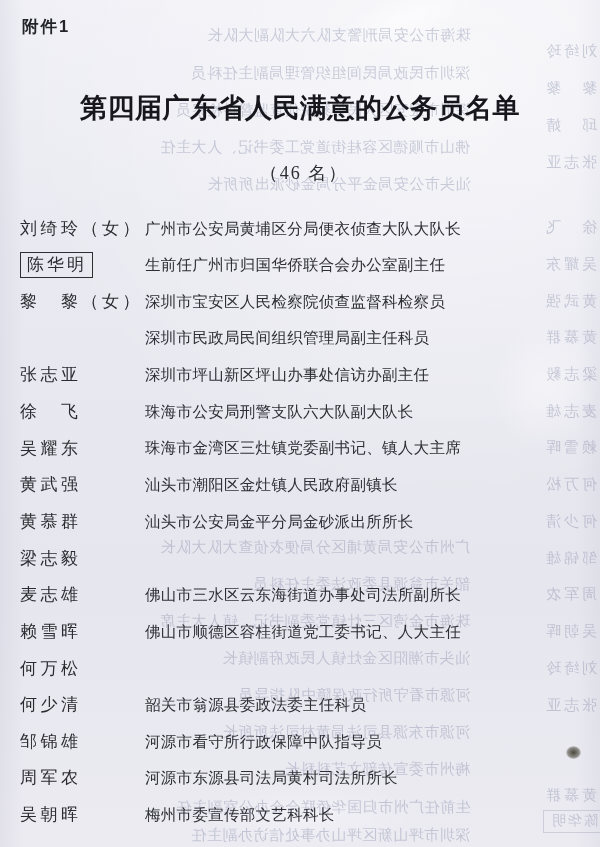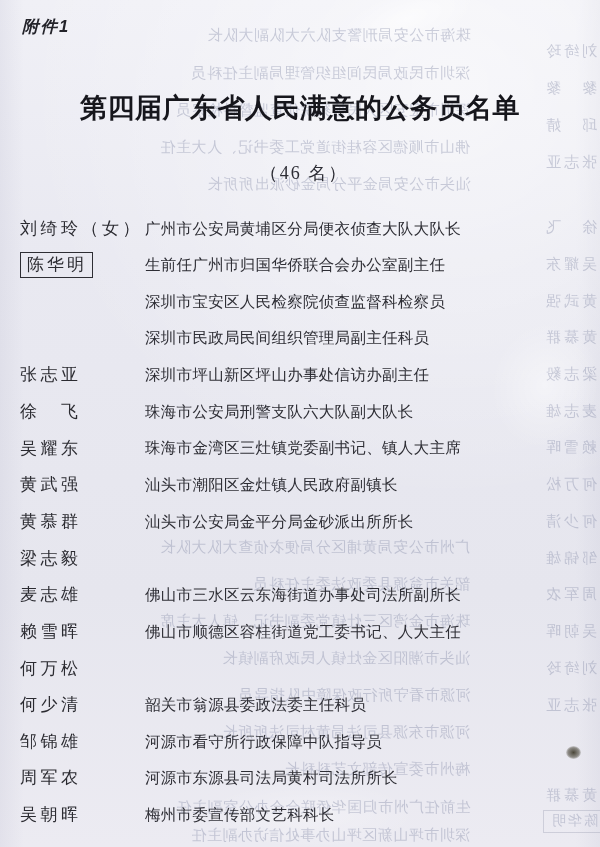--- a/index.html
+++ b/index.html
@@ -47,21 +47,21 @@
   }
   .ink-spot{
     position:absolute;left:566px;top:746px;width:15px;height:13px;border-radius:50%;
     background:radial-gradient(ellipse at 50% 50%, rgba(66,62,48,.95) 0%, rgba(66,62,48,.55) 52%, rgba(66,62,48,0) 78%);
     pointer-events:none;
   }
 
   .attachment{
     position:absolute;left:22px;top:16px;
     font-family:"Liberation Sans", sans-serif;
-    font-weight:700;font-size:16.5px;letter-spacing:2px;color:#23232a;font-style:italic;
+    font-weight:700;font-size:16.5px;letter-spacing:2px;color:#23232a;
   }
   .title{
     position:absolute;left:0;top:90px;width:100%;
     text-align:center;
     font-family:Liberation Serif, serif;
     font-weight:700;font-size:27px;letter-spacing:.5px;color:#16161c;
     white-space:nowrap;
   }
   .subtitle{
     position:absolute;left:4px;top:161px;width:100%;
@@ -145,20 +145,21 @@
   <div class="roster" id="roster">
       <div class="row">
         <span class="name">刘绮玲（女）</span>
         <span class="desc">广州市公安局黄埔区分局便衣侦查大队大队长</span>
       </div>
       <div class="row">
         <span class="name boxed">陈华明</span>
         <span class="desc">生前任广州市归国华侨联合会办公室副主任</span>
       </div>
       <div class="row">
+        <span class="name">黎　黎（女）</span>
         <span class="desc">深圳市宝安区人民检察院侦查监督科检察员</span>
       </div>
       <div class="row">
         <span class="desc">深圳市民政局民间组织管理局副主任科员</span>
       </div>
       <div class="row">
         <span class="name">张志亚</span>
         <span class="desc">深圳市坪山新区坪山办事处信访办副主任</span>
       </div>
       <div class="row">

